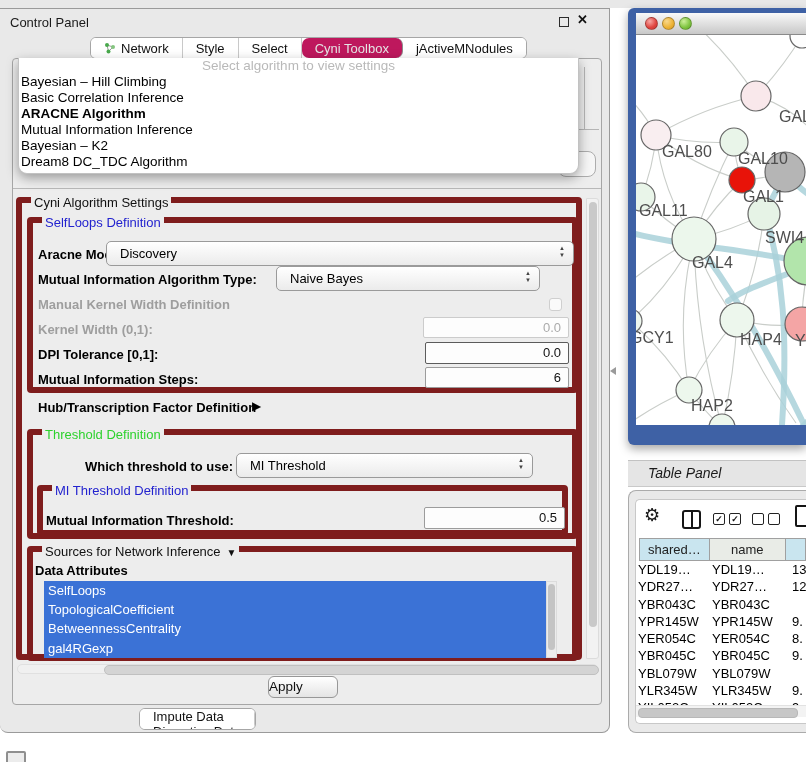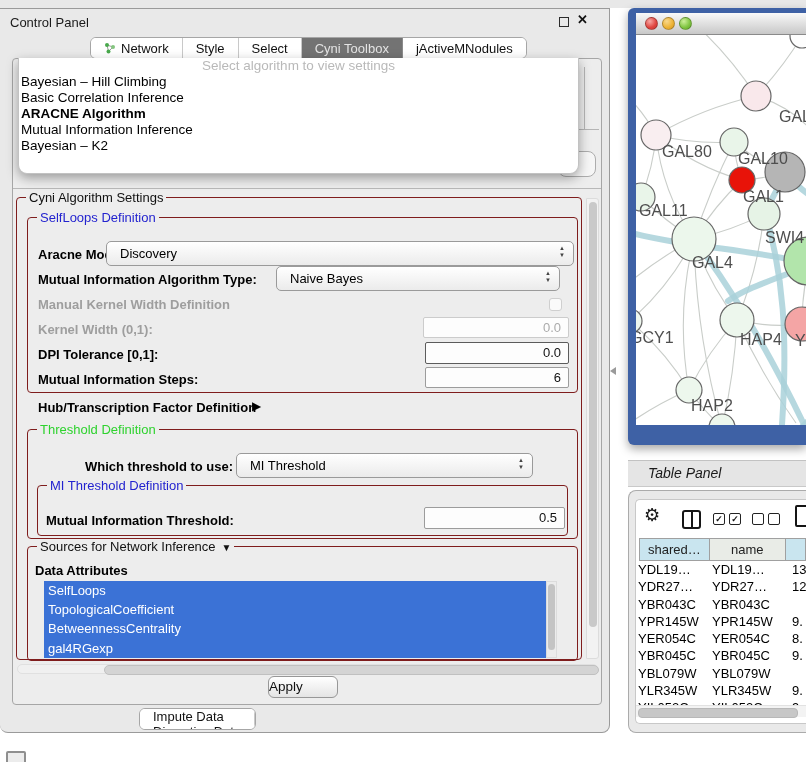--- a/index.html
+++ b/index.html
@@ -13,21 +13,21 @@
     border:1px solid #9a9a9a;border-left:none;border-radius:0 0 8px 8px;box-sizing:border-box;}
   #cp-title{left:10px;top:6px;font-size:13px;color:#1a1a1a;}
   #cp-float{left:559px;top:8px;width:8px;height:8px;border:1.5px solid #2c2c2c;background:transparent;}
   #cp-close{left:577px;top:3px;font-size:13px;font-weight:bold;color:#111;}
   
   .tabbar{display:flex;height:22px;background:#fff;border:1px solid #a6a6a6;border-radius:6px;overflow:hidden;box-sizing:border-box;}
   #top-tabs{left:90px;top:28px;}
   #bottom-tabs{left:139px;top:699px;flex-direction:column;}
   .tab{display:flex;align-items:center;padding:0 13px;font-size:13px;color:#111;background:#fff;border-right:1px solid #c9c9c9;white-space:nowrap;}
   .tab:last-child{border-right:none;}
-  .tab.sel{background:#737373;color:#e4e4e4;border-right-color:#8b8b8b;}
+  .tab.sel{background:#be185d;color:#e4e4e4;border-right-color:#8b8b8b;border-radius:7px;}
   .net-ico{margin-right:5px;display:inline-flex;}
   
   #settings-outer{left:12px;top:49px;width:590px;height:647px;background:#ededed;
     border:1px solid #a6a6a6;border-radius:4px;box-sizing:border-box;}
   
   #frag-vline{left:584px;top:58px;width:0;height:62px;border-left:1px solid #b5b5b5;}
   #frag-hline{left:578px;top:120px;width:21px;height:0;border-top:1px solid #b5b5b5;}
   #frag-field{left:558px;top:142px;width:38px;height:26px;border:1px solid #adadad;border-radius:8px;background:#f6f6f6;box-sizing:border-box;}
   #frag-stepper{left:546px;top:91px;width:17px;height:25px;background:linear-gradient(#fdfdfd,#e4e4e4);
     border:1px solid #8f8f8f;border-radius:5px;box-shadow:0 0 0 3px rgba(96,156,221,.75);box-sizing:border-box;
@@ -36,21 +36,21 @@
   #frag-stepper i+i{margin-top:1px;}
   #section-divider{left:13px;top:179px;width:588px;height:0;border-top:1px solid #b8b8b8;}
   
   #algo-popup{left:18px;top:49px;width:561px;height:116px;background:#fff;z-index:60;
     border:1px solid #c2c2c2;border-top:none;border-radius:0 0 9px 9px;
     box-shadow:0 4px 12px rgba(0,0,0,.35);box-sizing:border-box;padding-top:1px;}
   #algo-prompt{text-align:center;color:#b9b9b9;font-size:13.5px;height:15px;line-height:14px;}
   .algo-item{font-size:13.5px;line-height:15.9px;padding-left:2px;color:#000;}
   .algo-item.bold{font-weight:bold;}
   
-  .groupbox{position:absolute;border:1px solid #7f1d1d;border-radius:4px;box-sizing:border-box;}
+  .groupbox{position:absolute;border:6px solid #7f1d1d;border-radius:4px;box-sizing:border-box;}
   .gtitle{position:absolute;top:-7px;left:9px;background:#ededed;padding:0 3px;font-size:13px;line-height:13px;white-space:nowrap;}
   #cyni-group{left:16px;top:188px;width:566px;height:463px;}
   #cyni-scroll{left:586px;top:189px;width:13px;height:461px;background:#f2f2f2;border:1px solid #dcdcdc;box-sizing:border-box;border-radius:0 3px 3px 0;}
   #cyni-thumb{position:absolute;left:1.5px;top:3px;width:8px;height:425px;background:#c9c9c9;border-radius:5px;}
   #alg-group{left:27px;top:208px;width:551px;height:176px;}
   #alg-group>.gtitle{color:#2323cf;}
   #thr-group{left:27px;top:420px;width:551px;height:110px;}
   #thr-group>.gtitle{color:#2ed22e;}
   #mi-group{left:37px;top:476px;width:531px;height:51px;}
   #mi-group>.gtitle{color:#2323cf;}
@@ -178,20 +178,21 @@
   <div id="section-divider" class="abs"></div>
 
   <div id="algo-popup" class="abs">
     <div id="algo-prompt">Select algorithm to view settings</div>
     <div id="algo-list">
         <div class="algo-item">Bayesian – Hill Climbing</div>
         <div class="algo-item">Basic Correlation Inference</div>
         <div class="algo-item bold">ARACNE Algorithm</div>
         <div class="algo-item">Mutual Information Inference</div>
         <div class="algo-item">Bayesian – K2</div>
+        <div class="algo-item">Dream8 DC_TDC Algorithm</div>
       </div>
   </div>
 
   <div id="cyni-group" class="groupbox">
     <span class="gtitle">Cyni Algorithm Settings</span>
   </div>
   <div id="cyni-scroll" class="abs">
       <div id="cyni-thumb"></div>
     </div>
 
@@ -200,21 +201,21 @@
   </div>
   <span class="lbl abs" style="left:38px;top:238px;">Aracne Mode:</span>
   <div class="combo abs" style="left:106px;top:232px;width:468px;">
     <span class="combo-val">Discovery</span>
     <span class="stepper">
         <i>▲</i>
         <i>▼</i>
       </span>
   </div>
   <span class="lbl abs" style="left:38px;top:263px;">Mutual Information Algorithm Type:</span>
-  <div class="combo abs" style="left:276px;top:257px;width:284px;">
+  <div class="combo abs" style="left:276px;top:257px;width:264px;">
     <span class="combo-val">Naive Bayes</span>
     <span class="stepper">
         <i>▲</i>
         <i>▼</i>
       </span>
   </div>
   <span class="lbl dis abs" style="left:38px;top:288px;">Manual Kernel Width Definition</span>
   <span class="checkbox abs" style="left:549px;top:289px;"></span>
   <span class="lbl dis abs" style="left:38px;top:313px;">Kernel Width (0,1):</span>
   <div id="field-kw" class="field abs" style="left:423px;top:308px;width:146px;height:21px;line-height:19px;">0.0</div>

